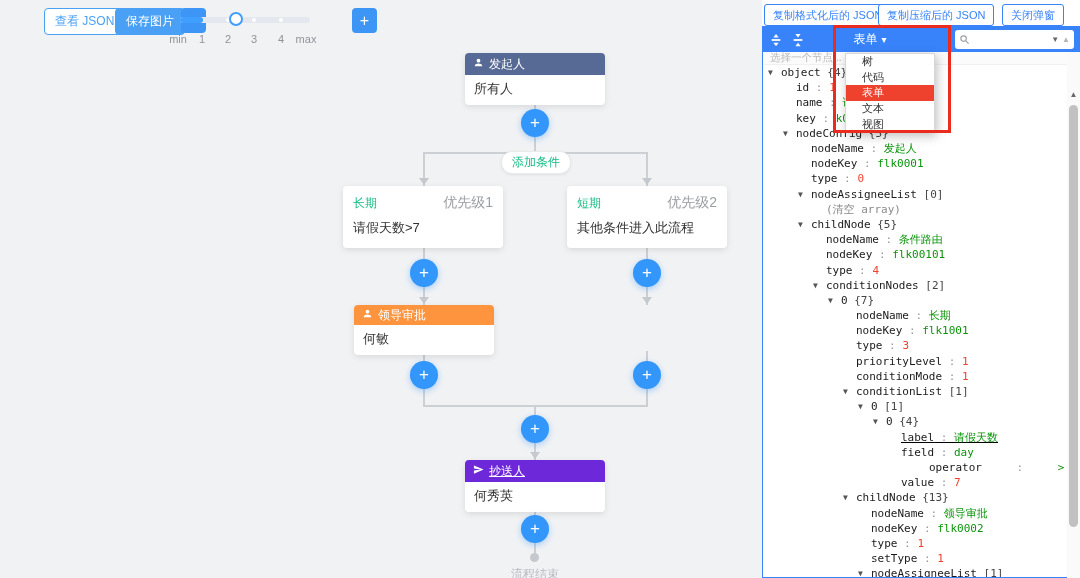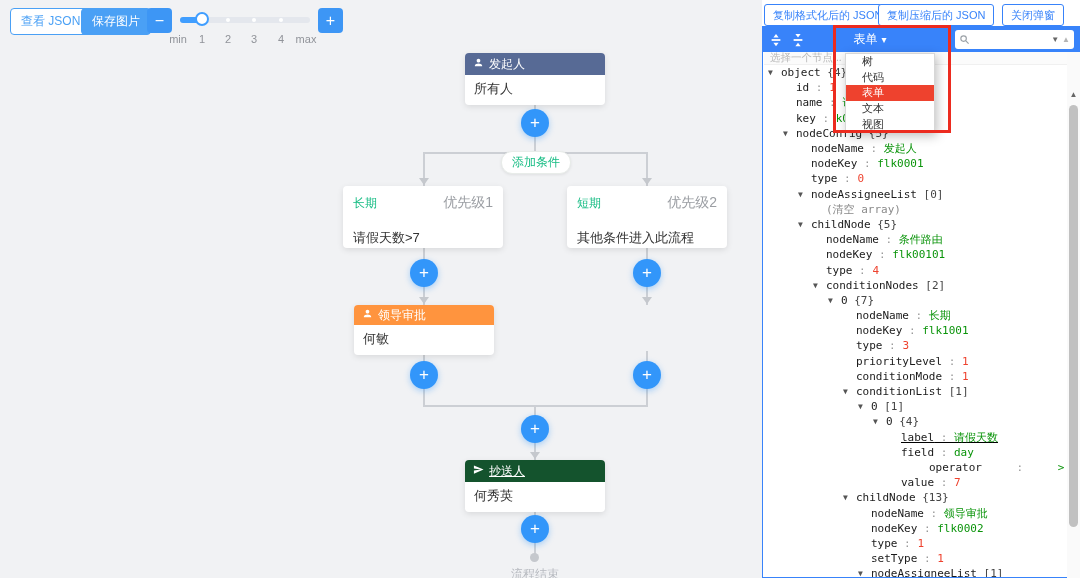--- a/index.html
+++ b/index.html
@@ -1,19 +1,19 @@
 <!DOCTYPE html>
 <html><head>
 <meta charset="utf-8">
 <style>
   html,body{margin:0;padding:0;background:#e9eaec;}
   #root{position:relative;width:1080px;height:578px;overflow:hidden;background:#f1f2f4;
         font-family:"Liberation Sans","DejaVu Sans",sans-serif;}
   
-  .abs{position:absolute;}
+  .abs{position:absolute;margin-left:34px;}
   .btn-outline{display:flex;align-items:center;justify-content:center;height:25px;padding:0 10px;
       background:#fff;border:1px solid #4aa0f5;color:#4aa0f5;border-radius:4px;font-size:12px;cursor:pointer;}
   .btn-fill{display:flex;align-items:center;justify-content:center;height:25px;padding:0 10px;
       background:#4aa0f5;border:1px solid #4aa0f5;color:#fff;border-radius:4px;font-size:12px;cursor:pointer;}
   .sqbtn{display:flex;align-items:center;justify-content:center;width:25px;height:25px;background:#3d96f5;
       color:#fff;border-radius:4px;font-size:16px;line-height:1;cursor:pointer;}
   .slider-track{position:absolute;left:180px;top:17px;width:130px;height:6px;background:#e4e7ed;border-radius:3px;}
   .slider-fill{position:absolute;left:0;top:0;width:23px;height:6px;background:#409eff;border-radius:3px;}
   .slider-dot{position:absolute;top:1px;width:4px;height:4px;border-radius:50%;background:#fff;}
   .slider-thumb{position:absolute;left:195px;top:12px;width:14px;height:14px;border-radius:50%;
@@ -25,28 +25,28 @@
   .arrow{position:absolute;width:0;height:0;border-left:5px solid transparent;border-right:5px solid transparent;
       border-top:7px solid #c5c8cd;}
   .plus{position:absolute;width:28px;height:28px;border-radius:50%;background:#3296fa;color:#fff;
       display:flex;align-items:center;justify-content:center;font-size:17px;font-weight:300;
       box-shadow:0 2px 6px rgba(50,150,250,.4);cursor:pointer;z-index:3;}
   .node{position:absolute;width:140px;border-radius:4px;background:#fff;box-shadow:0 2px 6px rgba(0,0,0,.1);
       overflow:hidden;cursor:pointer;z-index:2;}
   .nhead{height:22px;display:flex;align-items:center;gap:5px;padding:0 8px;color:#fff;font-size:12px;}
   .nhead.slate{background:#576a95;}
   .nhead.orange{background:#ff943e;height:20px;}
-  .nhead.blue{background:#14532d;text-decoration:underline;}
+  .nhead.blue{background:#6d28d9;text-decoration:underline;}
   .nbody{padding:5px 9px 7px;font-size:13px;color:#333;}
   .cond{position:absolute;width:160px;height:62px;background:#fff;border-radius:4px;
       box-shadow:0 2px 6px rgba(0,0,0,.1);cursor:pointer;z-index:2;box-sizing:border-box;padding:8px 10px;}
   .crow{display:flex;justify-content:space-between;align-items:center;}
   .ctitle{color:#15bc83;font-size:12px;}
   .cprio{color:#9b9ea3;font-size:14px;}
-  .cbody{margin-top:17px;font-size:13px;color:#333;}
+  .cbody{margin-top:7px;font-size:13px;color:#333;}
   .pill{position:absolute;left:501px;top:151px;width:68px;height:21px;border-radius:11px;background:#fff;
       border:1px solid #e8ece9;color:#15bc83;font-size:12px;display:flex;align-items:center;justify-content:center;
       box-shadow:0 1px 3px rgba(0,0,0,.08);cursor:pointer;z-index:3;}
   .enddot{position:absolute;left:530px;top:553px;width:9px;height:9px;border-radius:50%;background:#c5c8cd;}
   .endlabel{position:absolute;left:495px;top:566px;width:80px;text-align:center;color:#b7bac0;font-size:12px;}
   
   #jsonpanel{position:absolute;left:762px;top:0;width:318px;height:578px;background:#fff;}
   .jp-btn{position:absolute;top:4px;height:22px;display:flex;align-items:center;padding:0 8px;background:#fff;
       border:1.5px solid #3883fa;color:#3883fa;border-radius:3px;font-size:11px;cursor:pointer;box-sizing:border-box;}
   #jp-editor{position:absolute;left:0;top:26px;width:318px;height:552px;border:1px solid #3883fa;box-sizing:border-box;background:#fff;}

